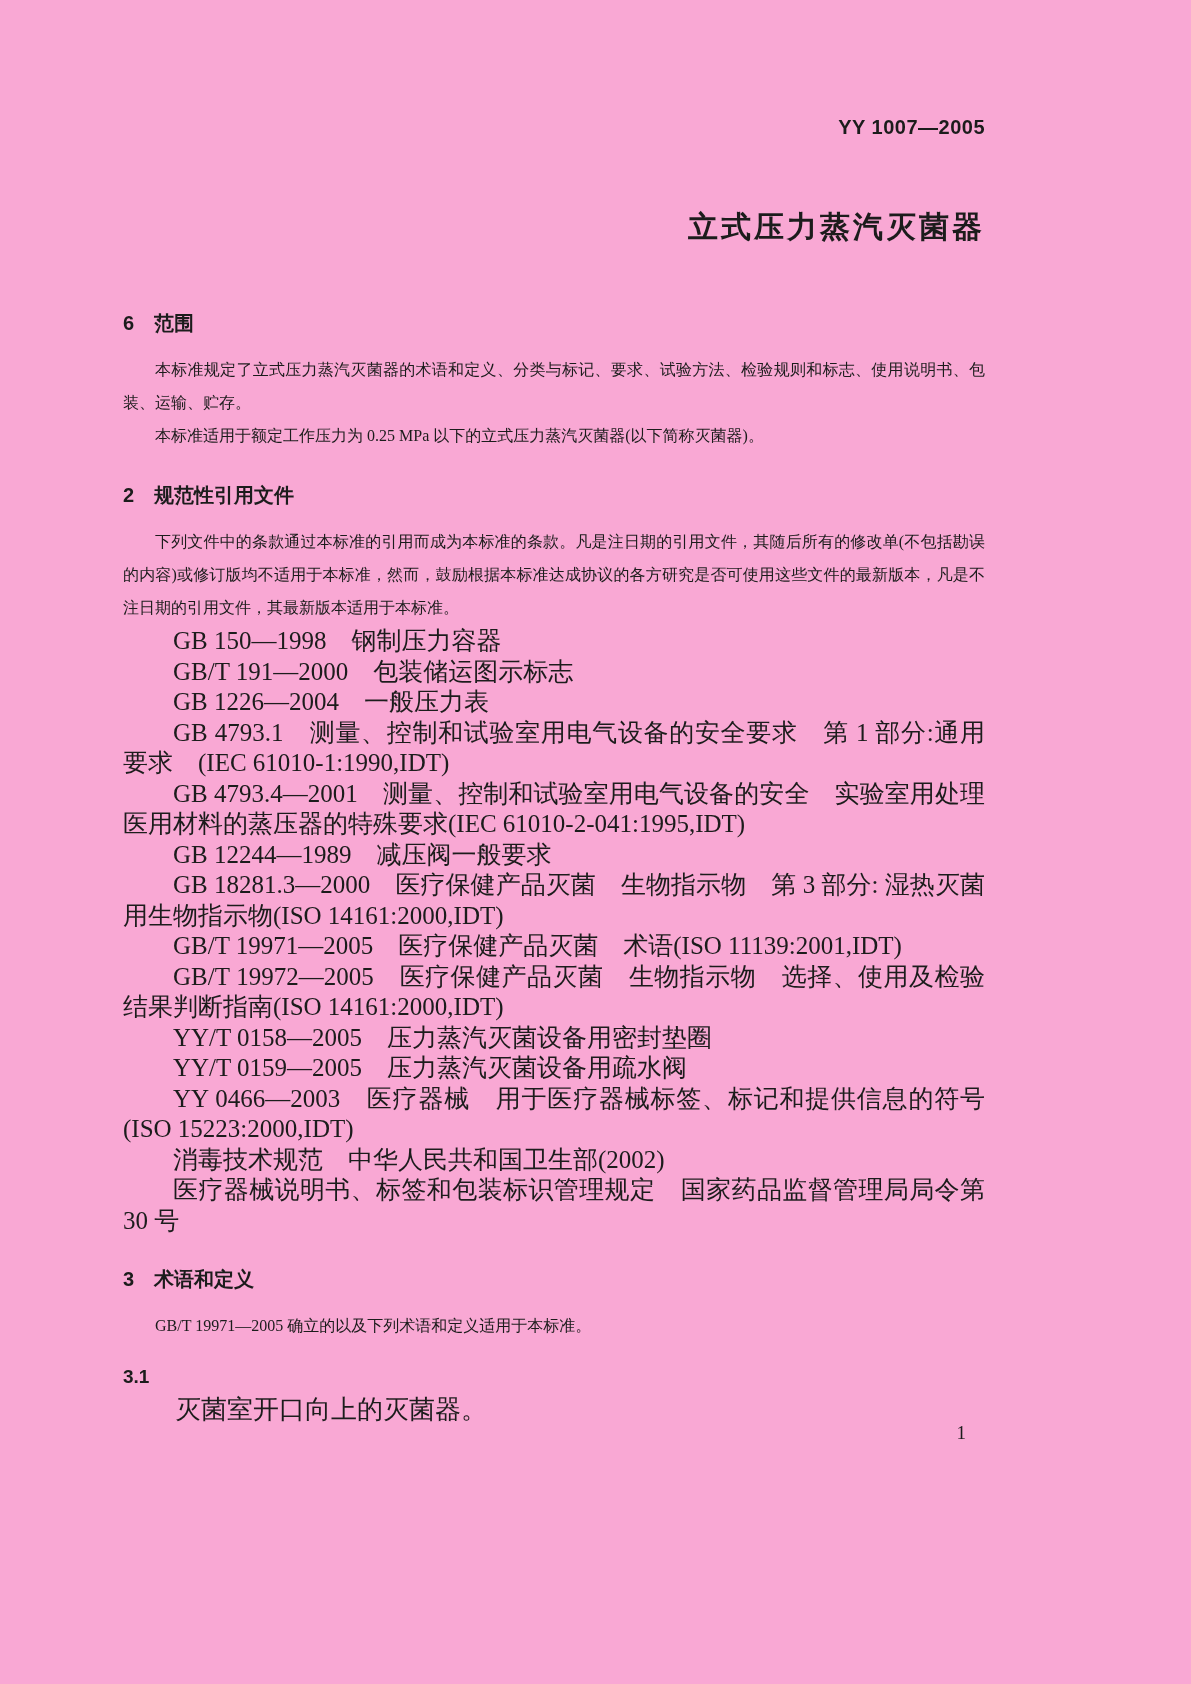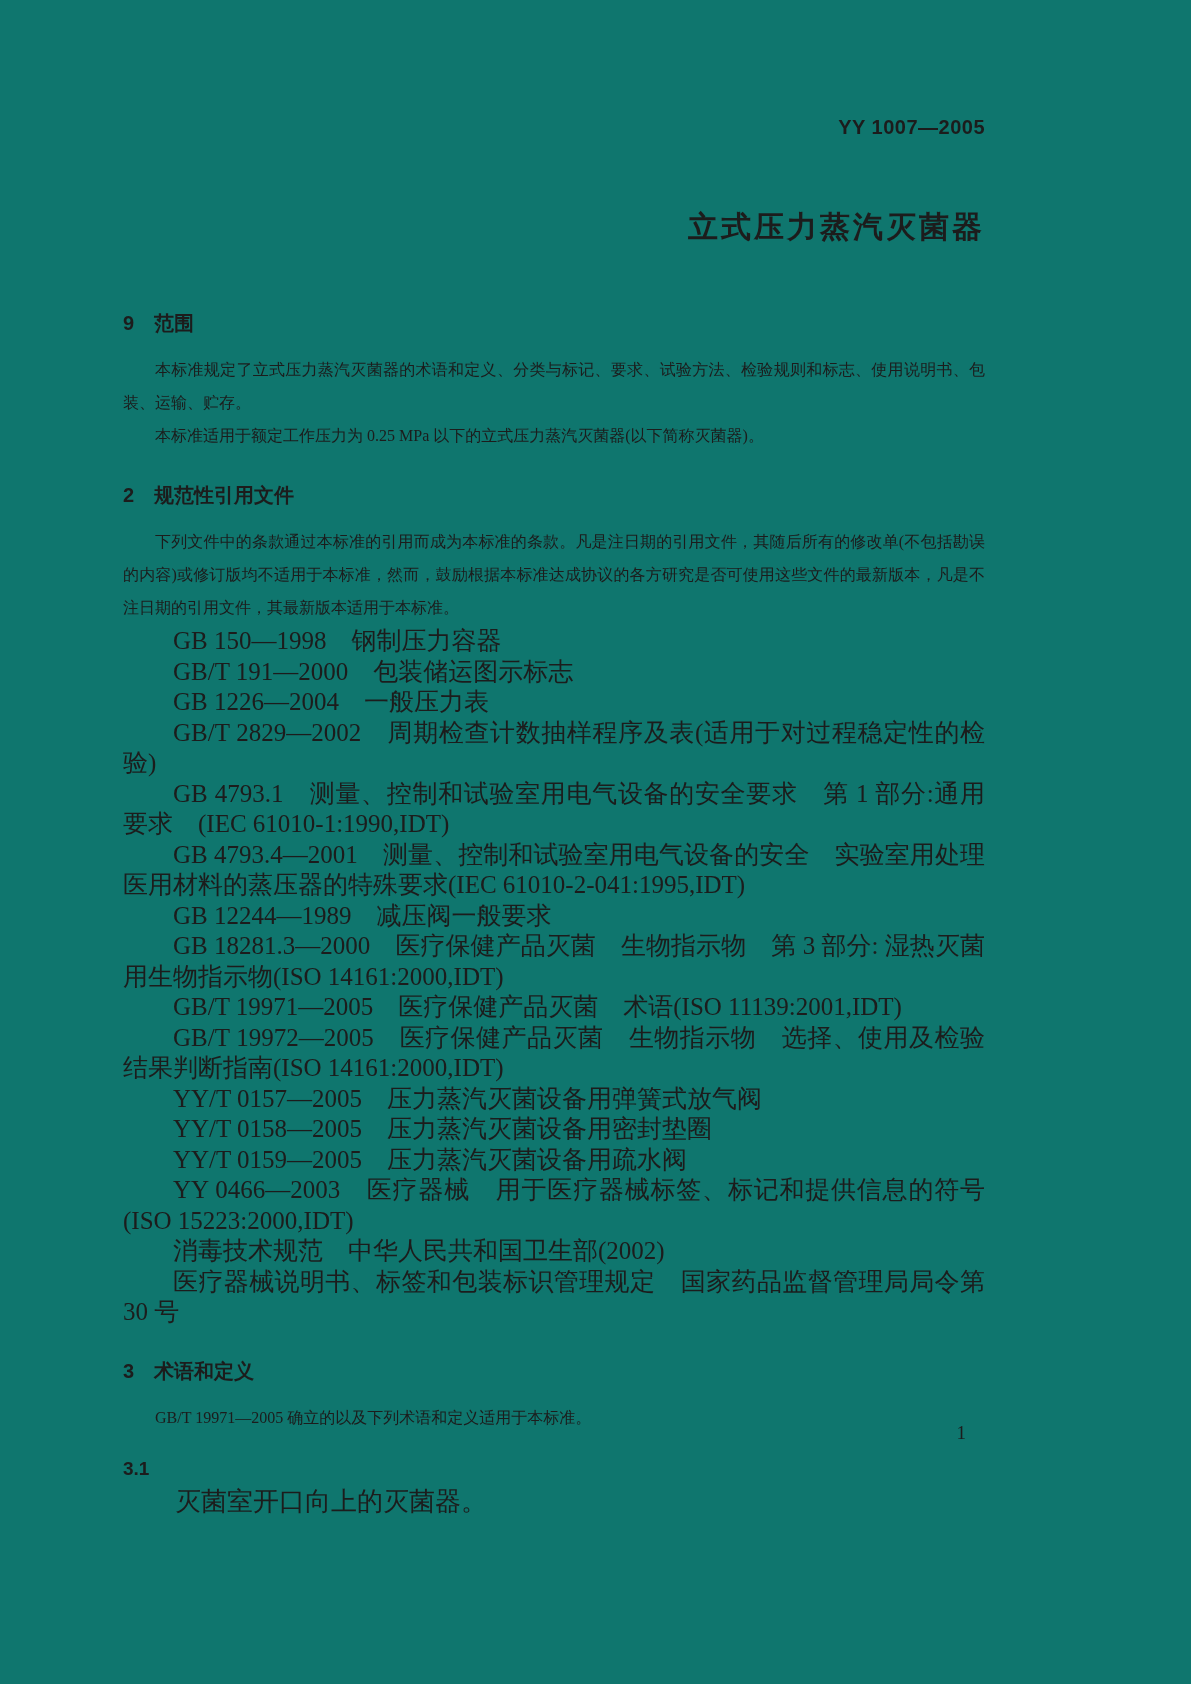--- a/index.html
+++ b/index.html
@@ -6,21 +6,21 @@
   html, body { margin: 0; padding: 0; }
   body {
     background: #ffffff;
     font-family: "Liberation Serif", "DejaVu Serif", serif;
     color: #1c1c1c;
   }
   .page {
     position: relative;
     width: 1191px;
     height: 1684px;
-    background: #0f766e;
+    background: #f9a8d4;
     overflow: hidden;
   }
   .content {
     position: absolute;
     left: 123px;
     top: 0;
     width: 862px;
   }
   .doc-number {
     margin-top: 116px;
@@ -99,38 +99,36 @@
 </head>
 <body>
 
 <div class="page">
   <div class="content">
 
     <div class="doc-number">YY 1007—2005</div>
 
     <h1 class="title">立式压力蒸汽灭菌器</h1>
 
-    <h2 class="section-heading first">9　范围</h2>
+    <h2 class="section-heading first">6　范围</h2>
     <p class="para">本标准规定了立式压力蒸汽灭菌器的术语和定义、分类与标记、要求、试验方法、检验规则和标志、使用说明书、包装、运输、贮存。</p>
     <p class="para">本标准适用于额定工作压力为 0.25 MPa 以下的立式压力蒸汽灭菌器(以下简称灭菌器)。</p>
 
     <h2 class="section-heading">2　规范性引用文件</h2>
     <p class="para">下列文件中的条款通过本标准的引用而成为本标准的条款。凡是注日期的引用文件，其随后所有的修改单(不包括勘误的内容)或修订版均不适用于本标准，然而，鼓励根据本标准达成协议的各方研究是否可使用这些文件的最新版本，凡是不注日期的引用文件，其最新版本适用于本标准。</p>
     <div class="ref-list">
         <div class="ref-item">GB 150—1998　钢制压力容器</div>
         <div class="ref-item">GB/T 191—2000　包装储运图示标志</div>
         <div class="ref-item">GB 1226—2004　一般压力表</div>
-        <div class="ref-item">GB/T 2829—2002　周期检查计数抽样程序及表(适用于对过程稳定性的检验)</div>
         <div class="ref-item">GB 4793.1　测量、控制和试验室用电气设备的安全要求　第 1 部分:通用要求　(IEC 61010-1:1990,IDT)</div>
         <div class="ref-item">GB 4793.4—2001　测量、控制和试验室用电气设备的安全　实验室用处理医用材料的蒸压器的特殊要求(IEC 61010-2-041:1995,IDT)</div>
         <div class="ref-item">GB 12244—1989　减压阀一般要求</div>
         <div class="ref-item">GB 18281.3—2000　医疗保健产品灭菌　生物指示物　第 3 部分: 湿热灭菌用生物指示物(ISO 14161:2000,IDT)</div>
         <div class="ref-item">GB/T 19971—2005　医疗保健产品灭菌　术语(ISO 11139:2001,IDT)</div>
         <div class="ref-item">GB/T 19972—2005　医疗保健产品灭菌　生物指示物　选择、使用及检验结果判断指南(ISO 14161:2000,IDT)</div>
-        <div class="ref-item">YY/T 0157—2005　压力蒸汽灭菌设备用弹簧式放气阀</div>
         <div class="ref-item">YY/T 0158—2005　压力蒸汽灭菌设备用密封垫圈</div>
         <div class="ref-item">YY/T 0159—2005　压力蒸汽灭菌设备用疏水阀</div>
         <div class="ref-item">YY 0466—2003　医疗器械　用于医疗器械标签、标记和提供信息的符号(ISO 15223:2000,IDT)</div>
         <div class="ref-item">消毒技术规范　中华人民共和国卫生部(2002)</div>
         <div class="ref-item">医疗器械说明书、标签和包装标识管理规定　国家药品监督管理局局令第 30 号</div>
       </div>
 
     <h2 class="section-heading">3　术语和定义</h2>
     <p class="para terms-intro">GB/T 19971—2005 确立的以及下列术语和定义适用于本标准。</p>
     <p class="clause-number">3.1</p>

